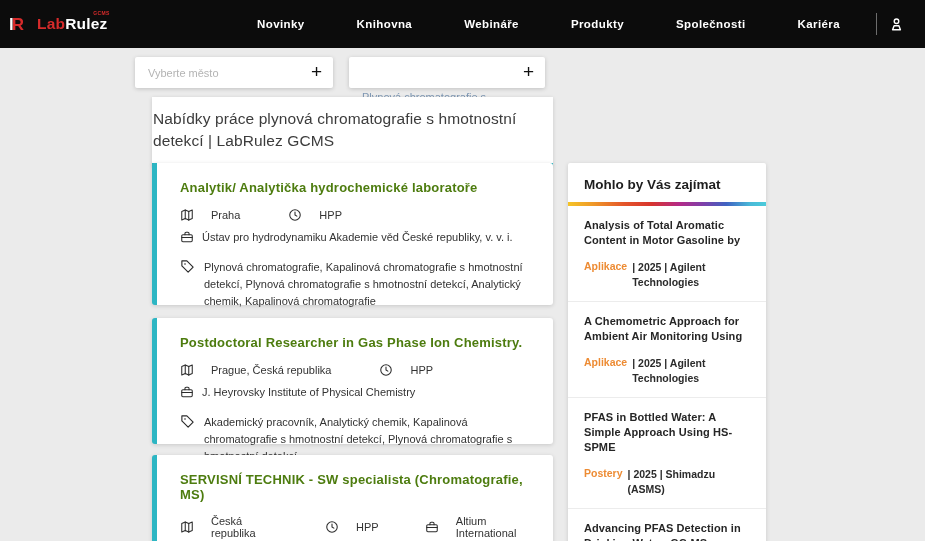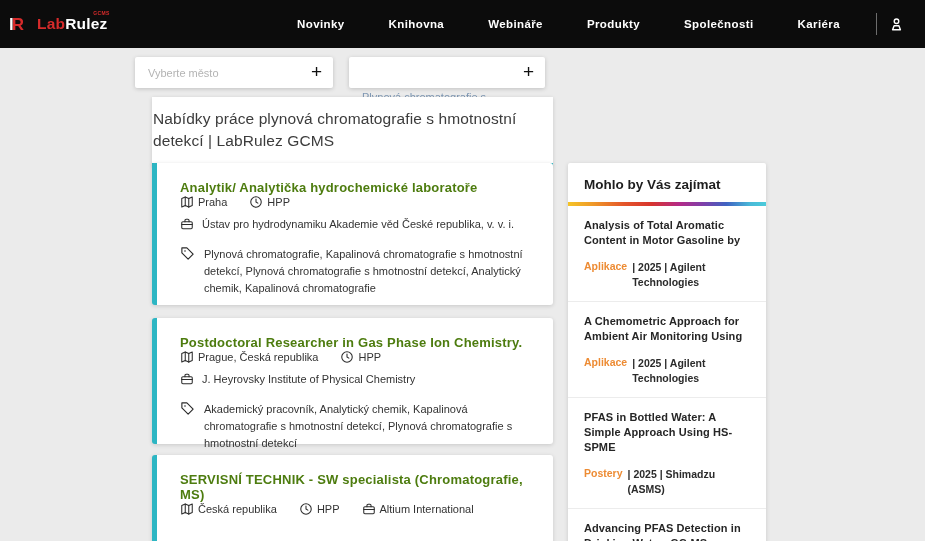--- a/index.html
+++ b/index.html
@@ -25,21 +25,21 @@
   .logo-mark .lm-l { color:#fff; }
   .logo-mark .lm-r { color:#d62b2b; }
   .logo-text { font-size:15.5px; font-weight:700; letter-spacing:.2px; position:relative; }
   .logo-text .lt-lab { color:#d62b2b; }
   .logo-text .lt-rulez { color:#fff; }
   .logo-badge {
     position:absolute; top:-5px; right:-2px;
     font-size:5px; font-weight:700; color:#d62b2b; letter-spacing:.3px;
   }
   .nav-menu {
-    display:flex; align-items:center; margin-left:auto; gap:0;
+    display:flex; align-items:center; margin-left:auto; gap:8px;
   }
   .nav-item {
     color:#fff; font-size:11.5px; font-weight:700; letter-spacing:.4px;
     padding:0 22px; cursor:pointer; white-space:nowrap;
   }
   .nav-divider { width:1px; height:22px; background:#6d6d6d; margin:0 0 0 14px; }
   .nav-user {
     width:38px; display:flex; align-items:center; justify-content:center; cursor:pointer;
   }
   .nav-gradient {
@@ -76,21 +76,21 @@
   .job-card {
     position:absolute; left:152px; width:401px; background:#fff;
     border-left:5px solid #2db6c3; border-radius:3px;
     box-shadow:0 1px 4px rgba(0,0,0,.15);
     padding:17px 16px 14px 23px; cursor:pointer;
   }
   .job-card.j1 { top:163px; height:142px; }
   .job-card.j2 { top:318px; height:126px; }
   .job-card.j3 { top:455px; height:120px; }
   .job-title { font-size:13px; font-weight:700; color:#4d7c0f; letter-spacing:.2px; }
-  .job-meta { display:flex; align-items:center; gap:4px; }
+  .job-meta { display:flex; align-items:center; gap:17px; margin-top:13px; }
   .job-meta .gap { width:14px; }
   .job-meta-text { font-size:11px; color:#333; }
   .job-company { display:flex; align-items:center; gap:8px; margin-top:8px; }
   .job-tags { display:flex; align-items:flex-start; gap:9px; margin-top:15px; }
   .job-tags-text { font-size:11px; color:#333; line-height:1.55; }
   .mi { flex:0 0 auto; display:inline-flex; }
   .mi svg { stroke:#2b2b2b; fill:none; stroke-width:1.8; stroke-linecap:round; stroke-linejoin:round; }
 
   
   .sidebar {
@@ -174,21 +174,21 @@
     <span class="job-meta-text">HPP</span>
   </div>
   <div class="job-company">
     <span class="mi">
       <svg width="14" height="14" viewBox="0 0 24 24">
           <rect x="3" y="8" width="18" height="12" rx="2"></rect>
           <path d="M8.5 8V6a2 2 0 0 1 2-2h3a2 2 0 0 1 2 2v2"></path>
           <path d="M3 13h18"></path>
         </svg>
     </span>
-    <span class="job-meta-text">Ústav pro hydrodynamiku Akademie věd České republika, v. v. i.</span>
+    <span class="job-meta-text">Ústav pro hydrodynamiku Akademie věd České republiky, v. v. i.</span>
   </div>
   <div class="job-tags">
     <span class="mi">
       <svg width="15" height="15" viewBox="0 0 24 24">
           <path d="M3 3h8l10 10-8 8L3 11Z"></path>
           <circle cx="8" cy="8" r="1.3" fill="#2b2b2b" stroke="none"></circle>
         </svg>
     </span>
     <span class="job-tags-text">Plynová chromatografie, Kapalinová chromatografie s hmotnostní detekcí, Plynová chromatografie s hmotnostní detekcí, Analytický chemik, Kapalinová chromatografie</span>
   </div>

